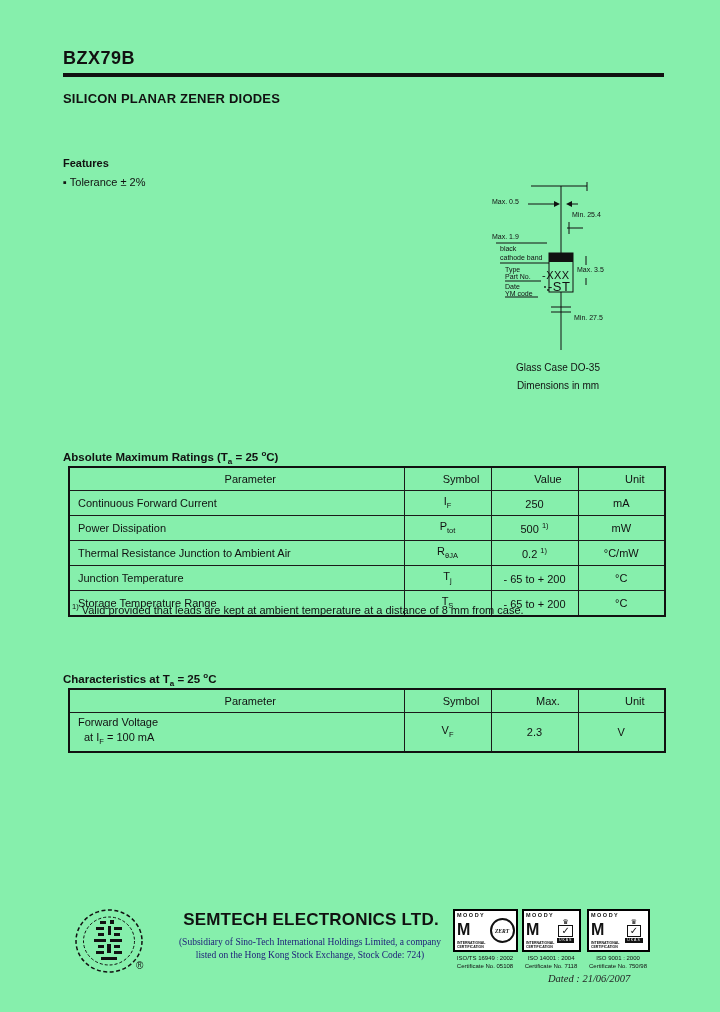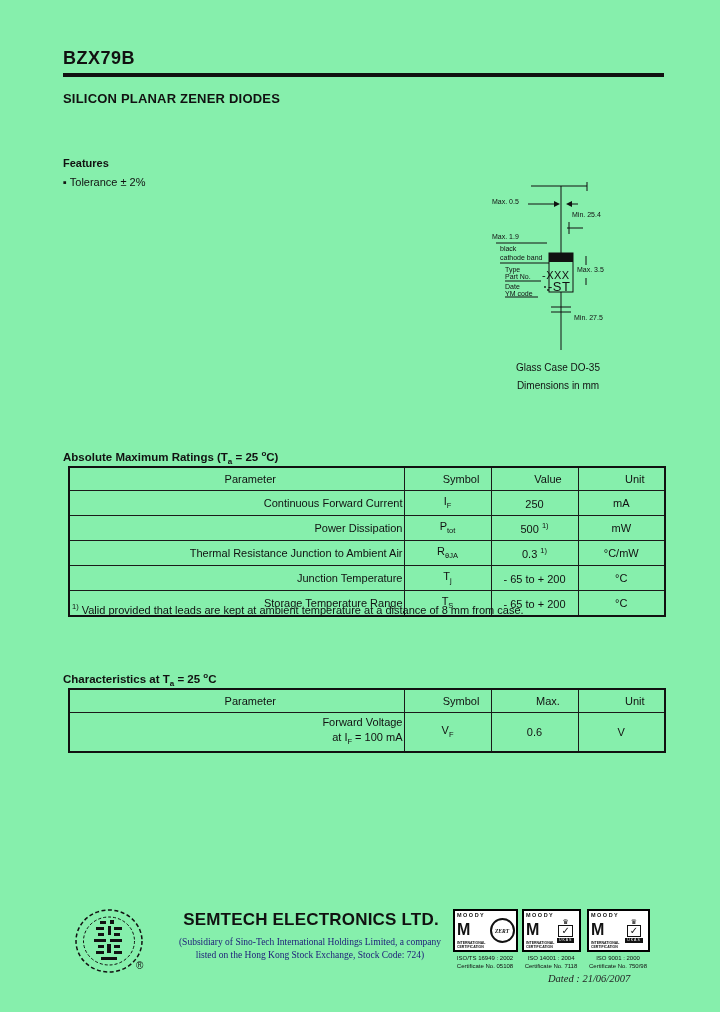--- a/index.html
+++ b/index.html
@@ -24,21 +24,21 @@
   .dcaption { position:absolute; left:-14px; width:168px; text-align:center; font-size:10px; line-height:12px; }
 
   .section-heading { font-size:11.5px; font-weight:bold; }
   .section-heading sub { font-size:8px; }
   .section-heading sup { font-size:8px; }
 
   table.dtable { border-collapse:collapse; table-layout:fixed; width:596px; font-size:11px; color:#111;
                  border:2px solid #111; }
   table.dtable td, table.dtable th { border:1px solid #1a1a1a; font-weight:normal; overflow:hidden; }
   table.dtable th { text-align:center; height:20px;padding-left:28px; }
-  td.p { text-align:right; padding-left:8px; }
+  td.p { text-align:left; padding-left:8px; }
   td.c { text-align:center; }
   tr.r22 td { height:22px; }
   tr.r36 td { height:36px; }
   sub.sym { font-size:7.5px; }
   sup.fn { font-size:7.5px; }
   .footnote { font-size:11px; }
   .param-two-line { line-height:15px; }
 
   
   .company-name { left:165px; top:910px; width:292px; text-align:center; font-size:17px; font-weight:bold; letter-spacing:0.2px; }
@@ -148,21 +148,21 @@
       </tr>
       <tr class="r22">
         <td class="p">Power Dissipation</td>
         <td class="c"><span>P</span><sub class="sym">tot</sub></td>
         <td class="c"><span>500 </span><sup class="fn">1)</sup></td>
         <td class="c">mW</td>
       </tr>
       <tr class="r22">
         <td class="p">Thermal Resistance Junction to Ambient Air</td>
         <td class="c"><span>R</span><sub class="sym">θJA</sub></td>
-        <td class="c"><span>0.3 </span><sup class="fn">1)</sup></td>
+        <td class="c"><span>0.2 </span><sup class="fn">1)</sup></td>
         <td class="c">°C/mW</td>
       </tr>
       <tr class="r22">
         <td class="p">Junction Temperature</td>
         <td class="c"><span>T</span><sub class="sym">j</sub></td>
         <td class="c"><span>- 65 to + 200</span><sup class="fn"></sup></td>
         <td class="c">°C</td>
       </tr>
       <tr class="r22">
         <td class="p">Storage Temperature Range</td>
@@ -196,21 +196,21 @@
         <th>Unit</th>
       </tr>
     </thead>
     <tbody>
       <tr class="r36">
         <td class="p param-two-line">
           <span>Forward Voltage</span><br>
           <span style="padding-left:6px;"><span>at I</span><sub class="sym">F</sub><span> = 100 mA</span></span>
         </td>
         <td class="c"><span>V</span><sub class="sym">F</sub></td>
-        <td class="c">0.6</td>
+        <td class="c">2.3</td>
         <td class="c">V</td>
       </tr>
     </tbody>
   </table>
 
   <div class="abs" style="left:74px; top:908px; width:70px; height:66px;">
     <svg width="70" height="66" viewBox="0 0 70 66">
       <ellipse cx="35" cy="33" rx="33" ry="31" fill="none" stroke="#111" stroke-width="1.5" stroke-dasharray="4 2.5"></ellipse>
       <ellipse cx="35" cy="33" rx="25.5" ry="24" fill="none" stroke="#111" stroke-width="1" stroke-dasharray="3 2"></ellipse>
       <g fill="#111">

